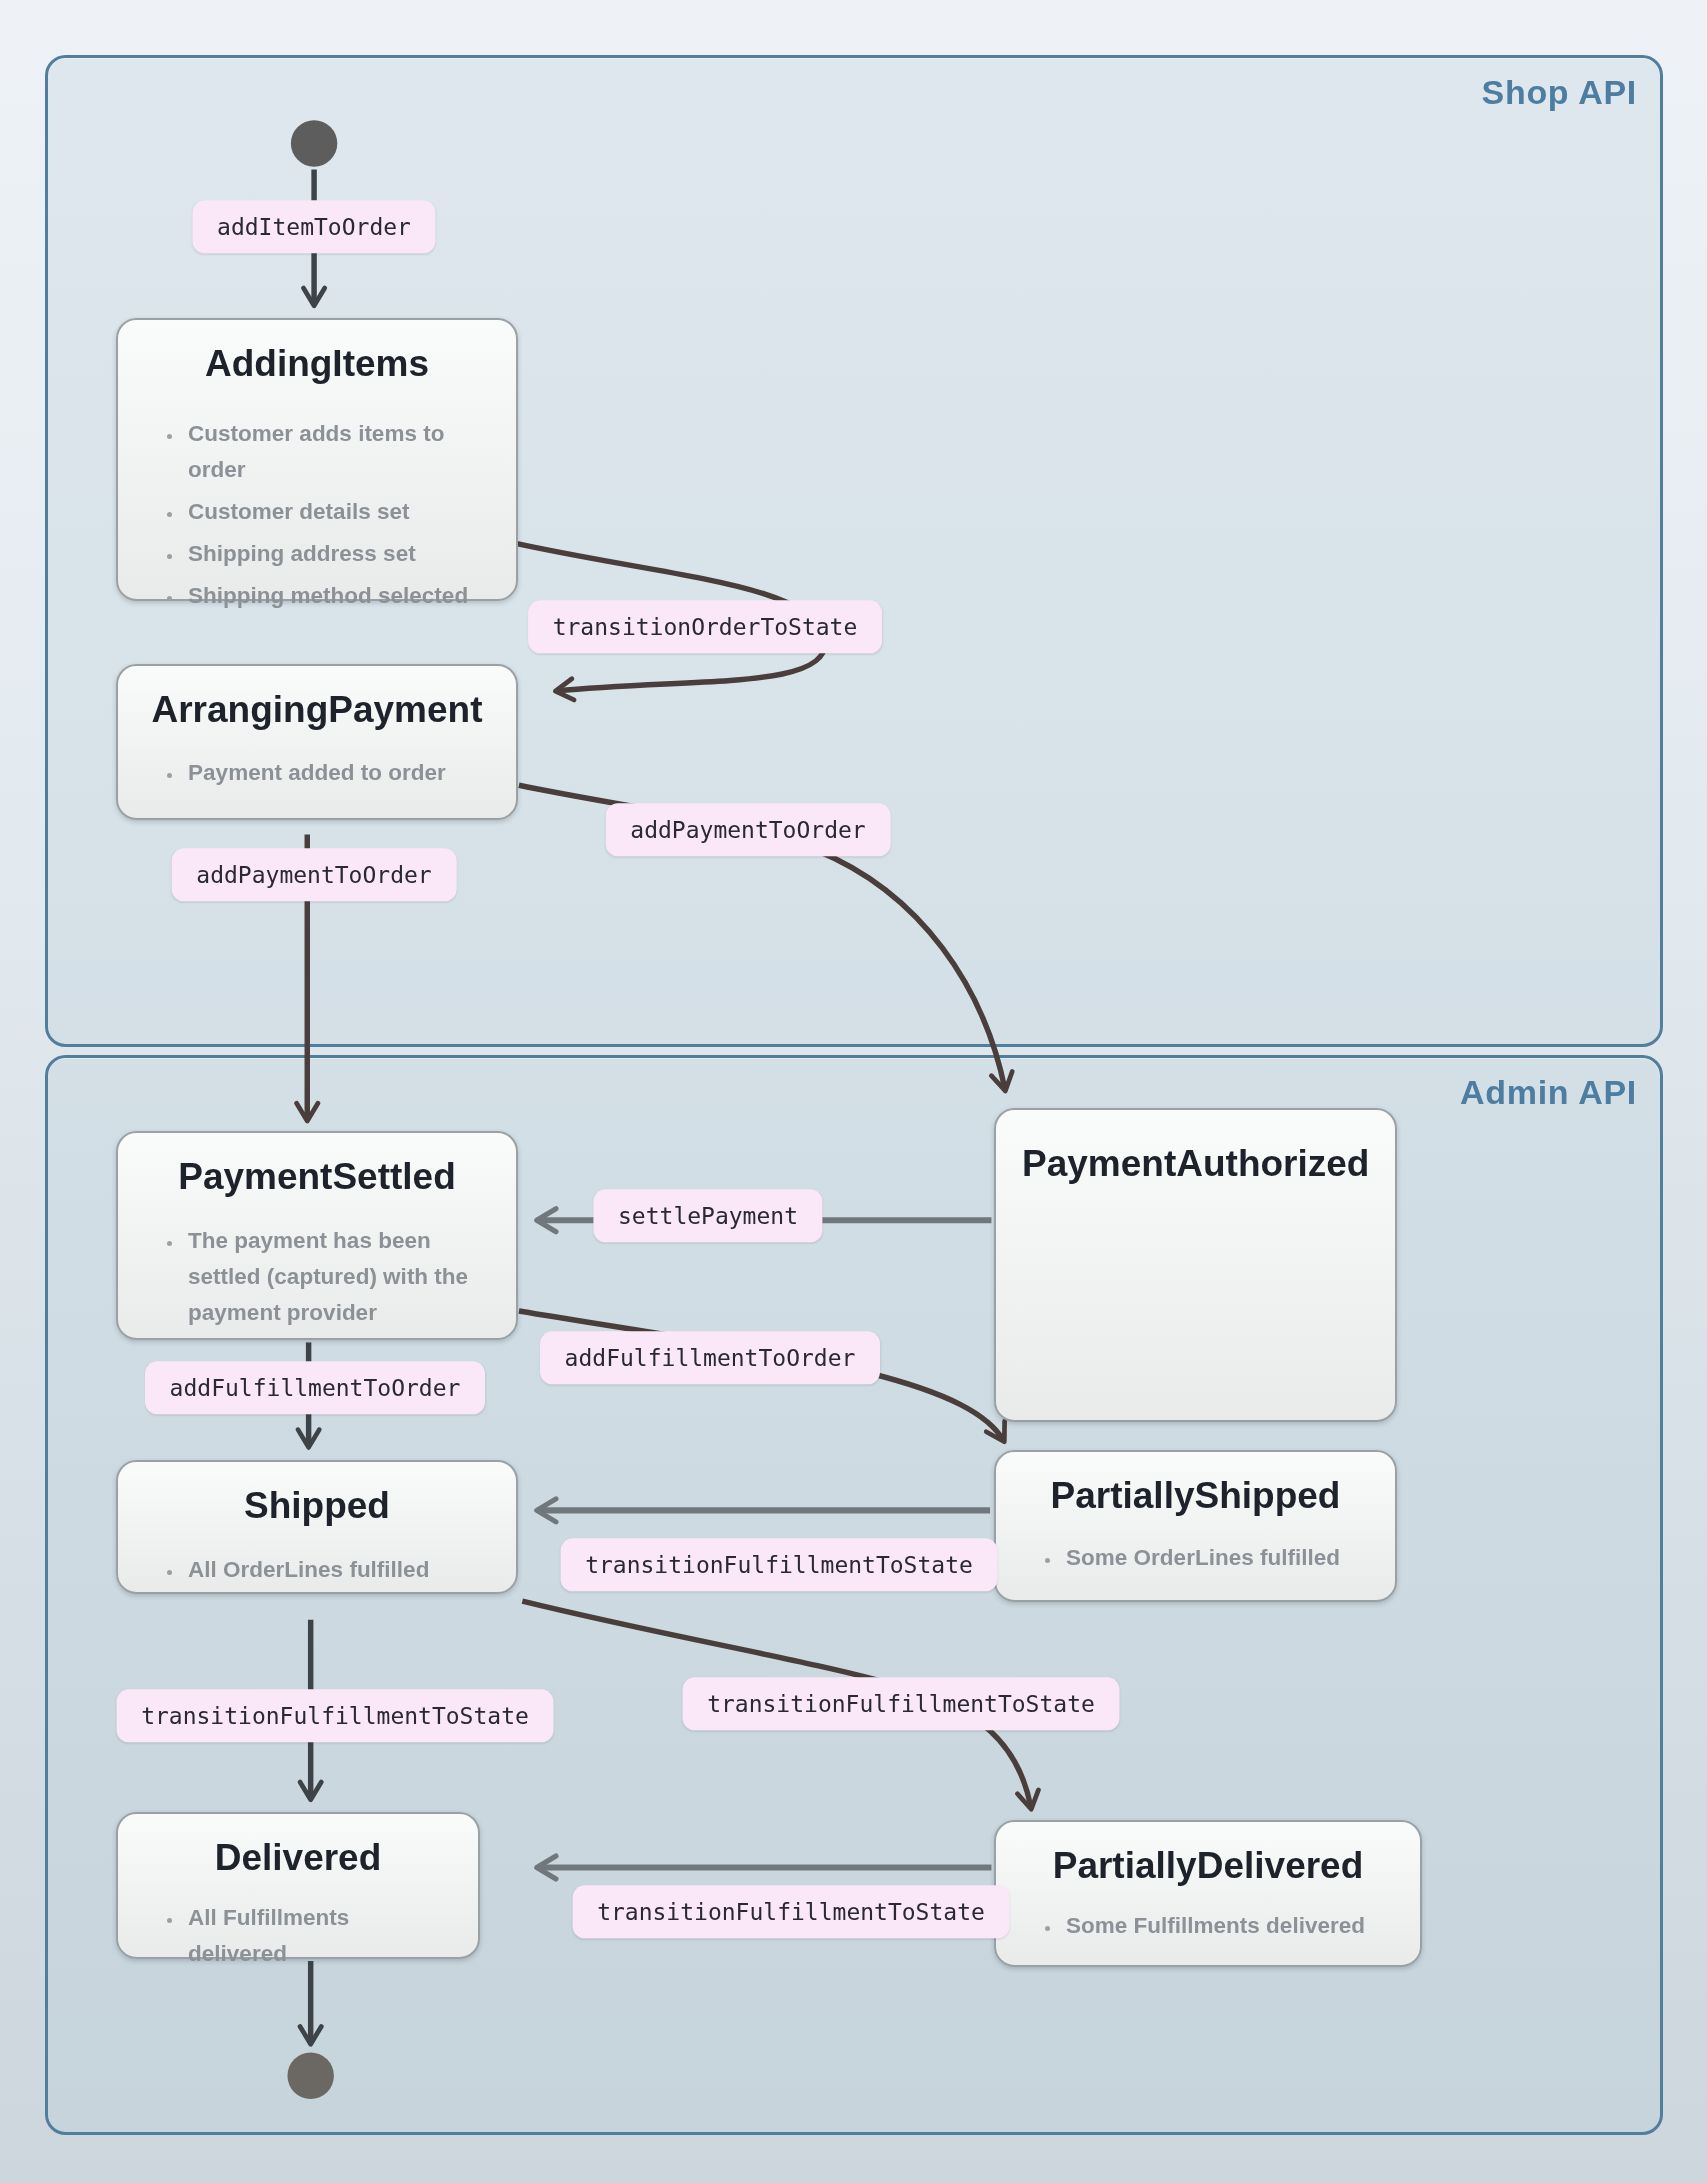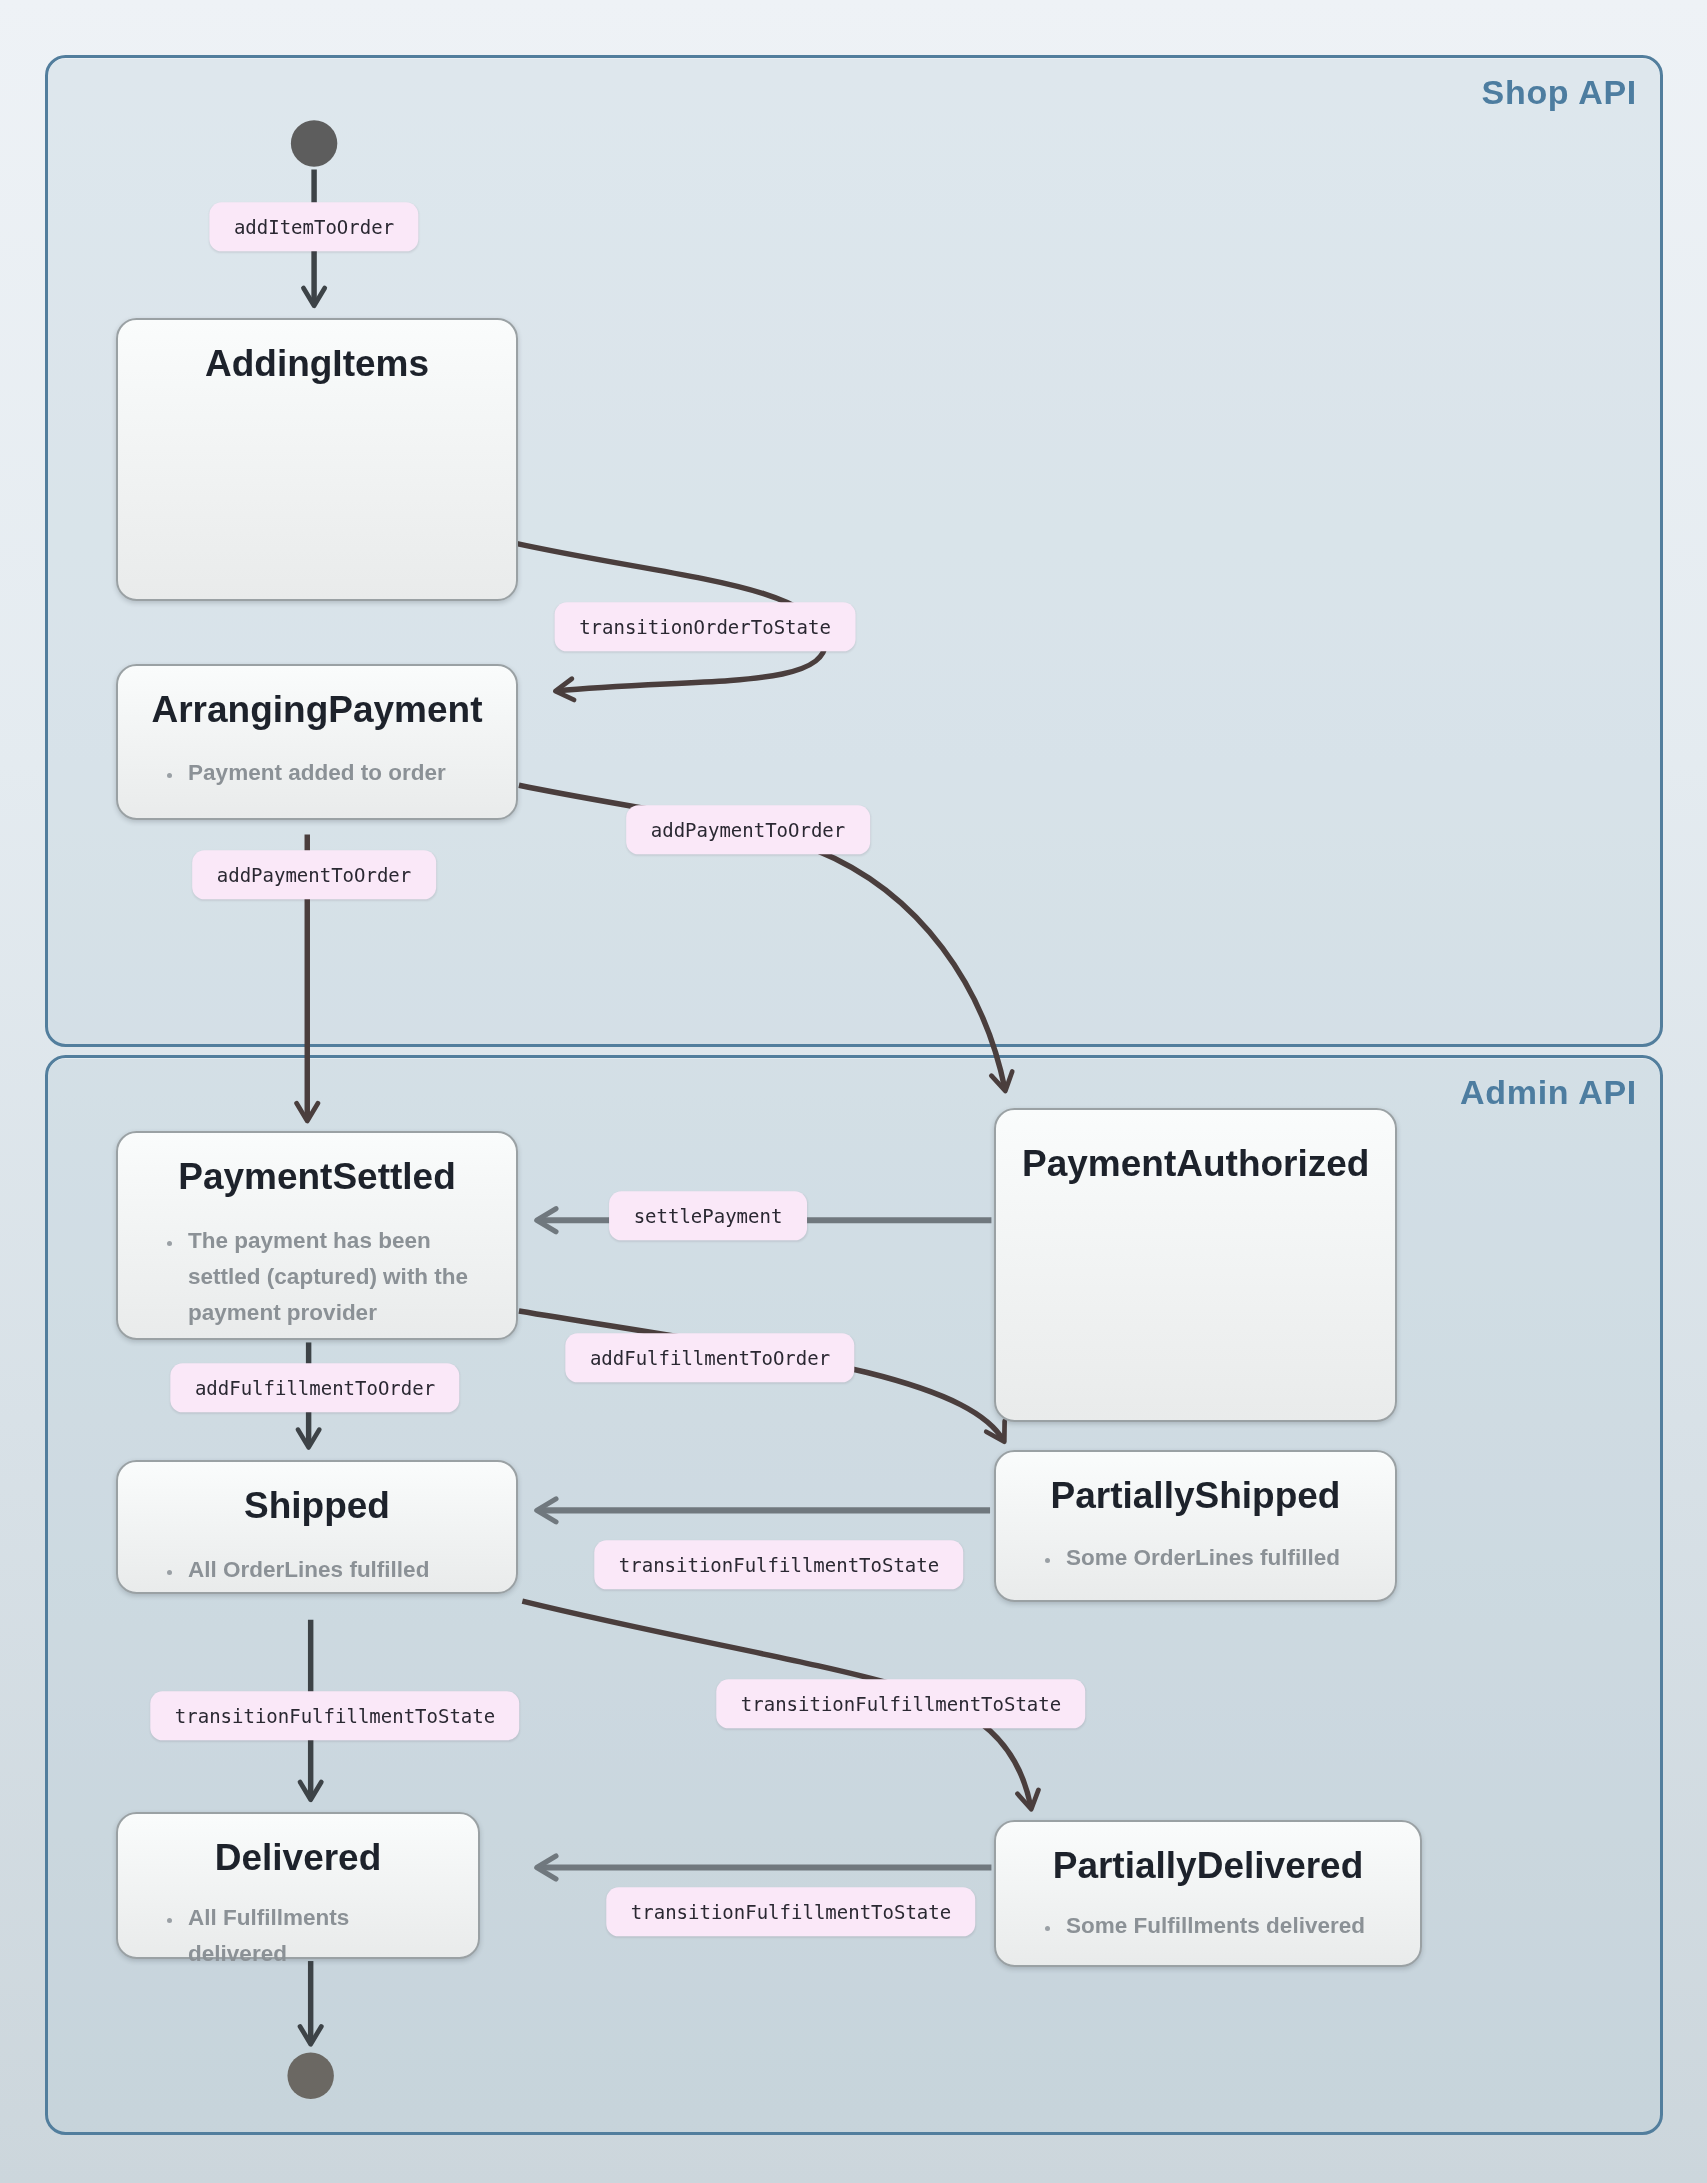--- a/index.html
+++ b/index.html
@@ -40,21 +40,21 @@
   .state li{
     font-size:22.5px;font-weight:bold;color:#8b9196;
     line-height:1.62;margin:0 0 5.5px 0;padding-left:4.1px;
   }
   .state li::marker{color:#9aa0a5;font-size:18px;}
   .pill{
     position:absolute;transform:translate(-50%,-50%);
     background:#fae8f8;border-radius:12.3px;
     padding:13.7px 24.6px;white-space:nowrap;
     font-family:"DejaVu Sans Mono", monospace;
-    font-size:19px;font-weight:500;color:#2a2832;
+    font-size:23px;font-weight:500;color:#2a2832;
     z-index:3;box-shadow:0 0.7px 2px rgba(60,40,60,0.10);
   }
 </style>
 </head>
 <body>
 
 <div class="api-container" style="top:55px;height:986px;">
   <div class="api-label">Shop API</div>
 </div>
 <div class="api-container" style="top:1055px;height:1074px;">
@@ -88,20 +88,26 @@
   <path d="M 760 1920 C 940 1950 1120 1975 1270 2010 C 1390 2040 1448 2072 1470 2110" fill="none" stroke="#4a3e3d" stroke-width="8" marker-end="url(#head-taupe)"></path>
   <path d="M 765 2345 C 990 2400 1180 2430 1320 2470 C 1432 2502 1492 2552 1510 2648" fill="none" stroke="#4a3e3d" stroke-width="8" marker-end="url(#head-taupe)"></path>
 
   <path d="M 1452 1787 L 788 1787" fill="none" stroke="#70787e" stroke-width="9" marker-end="url(#head-gray)"></path>
   <path d="M 1450 2212 L 788 2212" fill="none" stroke="#70787e" stroke-width="9" marker-end="url(#head-gray)"></path>
   <path d="M 1452 2735 L 788 2735" fill="none" stroke="#70787e" stroke-width="9" marker-end="url(#head-gray)"></path>
 </svg>
 
 <div class="state" style="left:116px;top:318px;width:402px;height:283px;">
   <div class="state-title">AddingItems</div>
+  <ul>
+    <li>Customer adds items to order</li>
+    <li>Customer details set</li>
+    <li>Shipping address set</li>
+    <li>Shipping method selected</li>
+  </ul>
 </div>
 
 <div class="state" style="left:116px;top:664px;width:402px;height:156px;">
   <div class="state-title">ArrangingPayment</div>
   <ul style="margin-top:23px;">
     <li>Payment added to order</li>
   </ul>
 </div>
 
 <div class="state" style="left:116px;top:1131px;width:402px;height:209px;">

